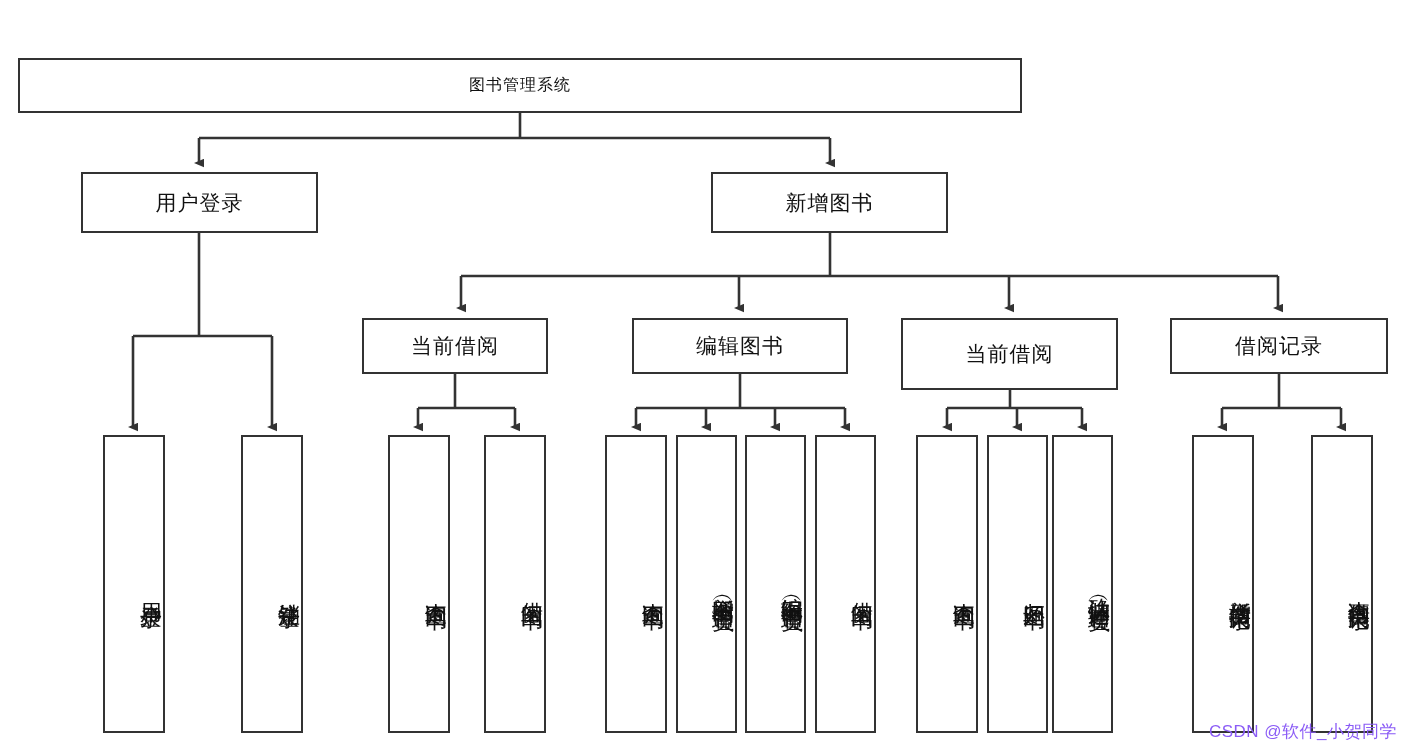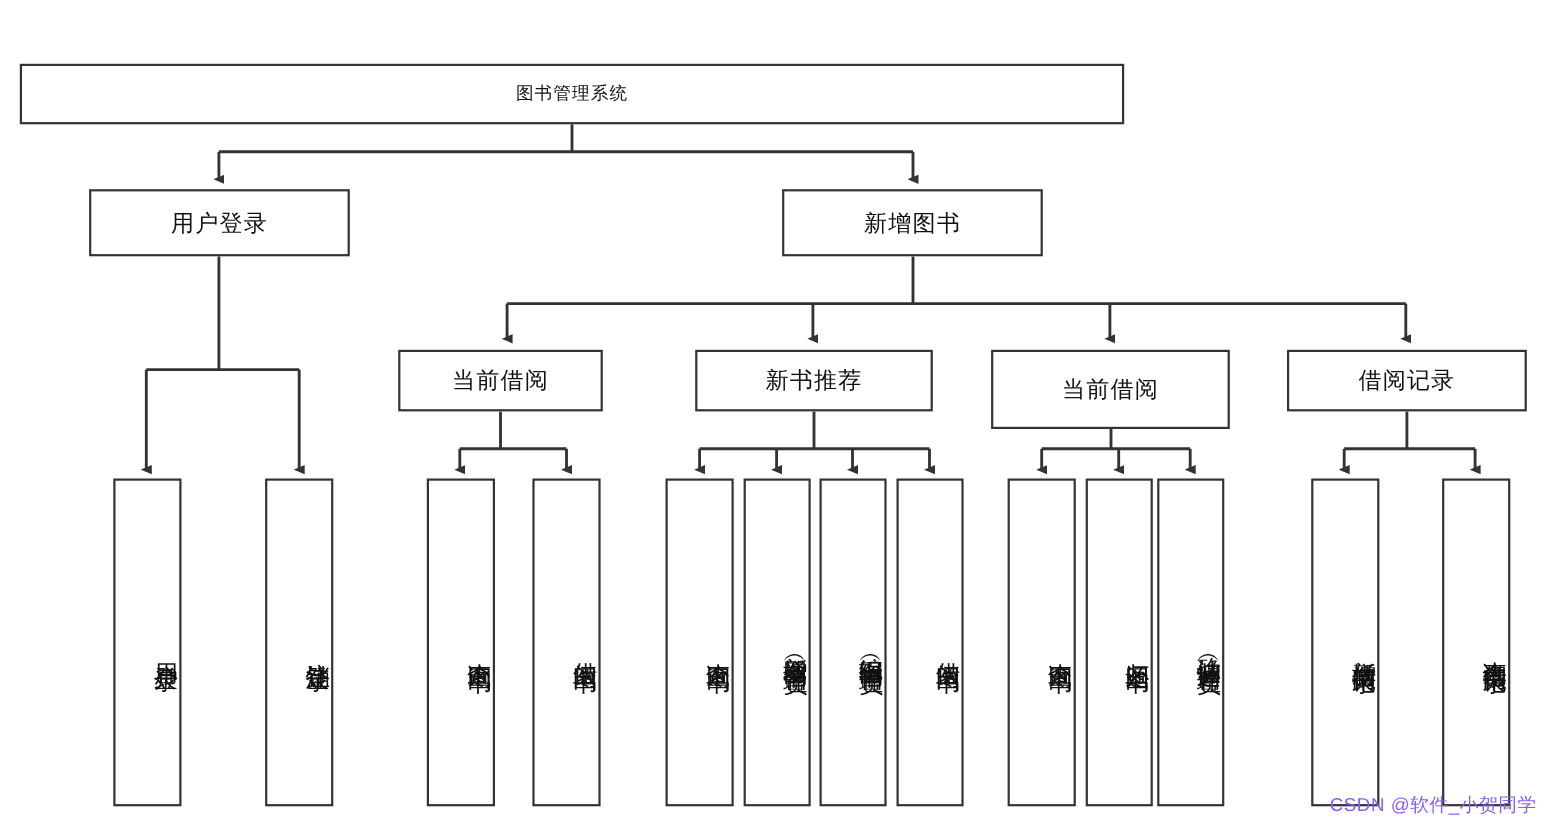--- a/index.html
+++ b/index.html
@@ -136,21 +136,21 @@
 
   <div class="node node-h" style="left:711px; top:172px; width:237px; height:61px;">
     <span>新增图书</span>
   </div>
 
   <div class="node node-h" style="left:362px; top:318px; width:186px; height:56px;">
     <span>当前借阅</span>
   </div>
 
   <div class="node node-h" style="left:632px; top:318px; width:216px; height:56px;">
-    <span>新书推荐</span>
+    <span>编辑图书</span>
   </div>
 
   <div class="node node-h" style="left:901px; top:318px; width:217px; height:72px;">
     <span>当前借阅</span>
   </div>
 
   <div class="node node-h" style="left:1170px; top:318px; width:218px; height:56px;">
     <span>借阅记录</span>
   </div>
 

